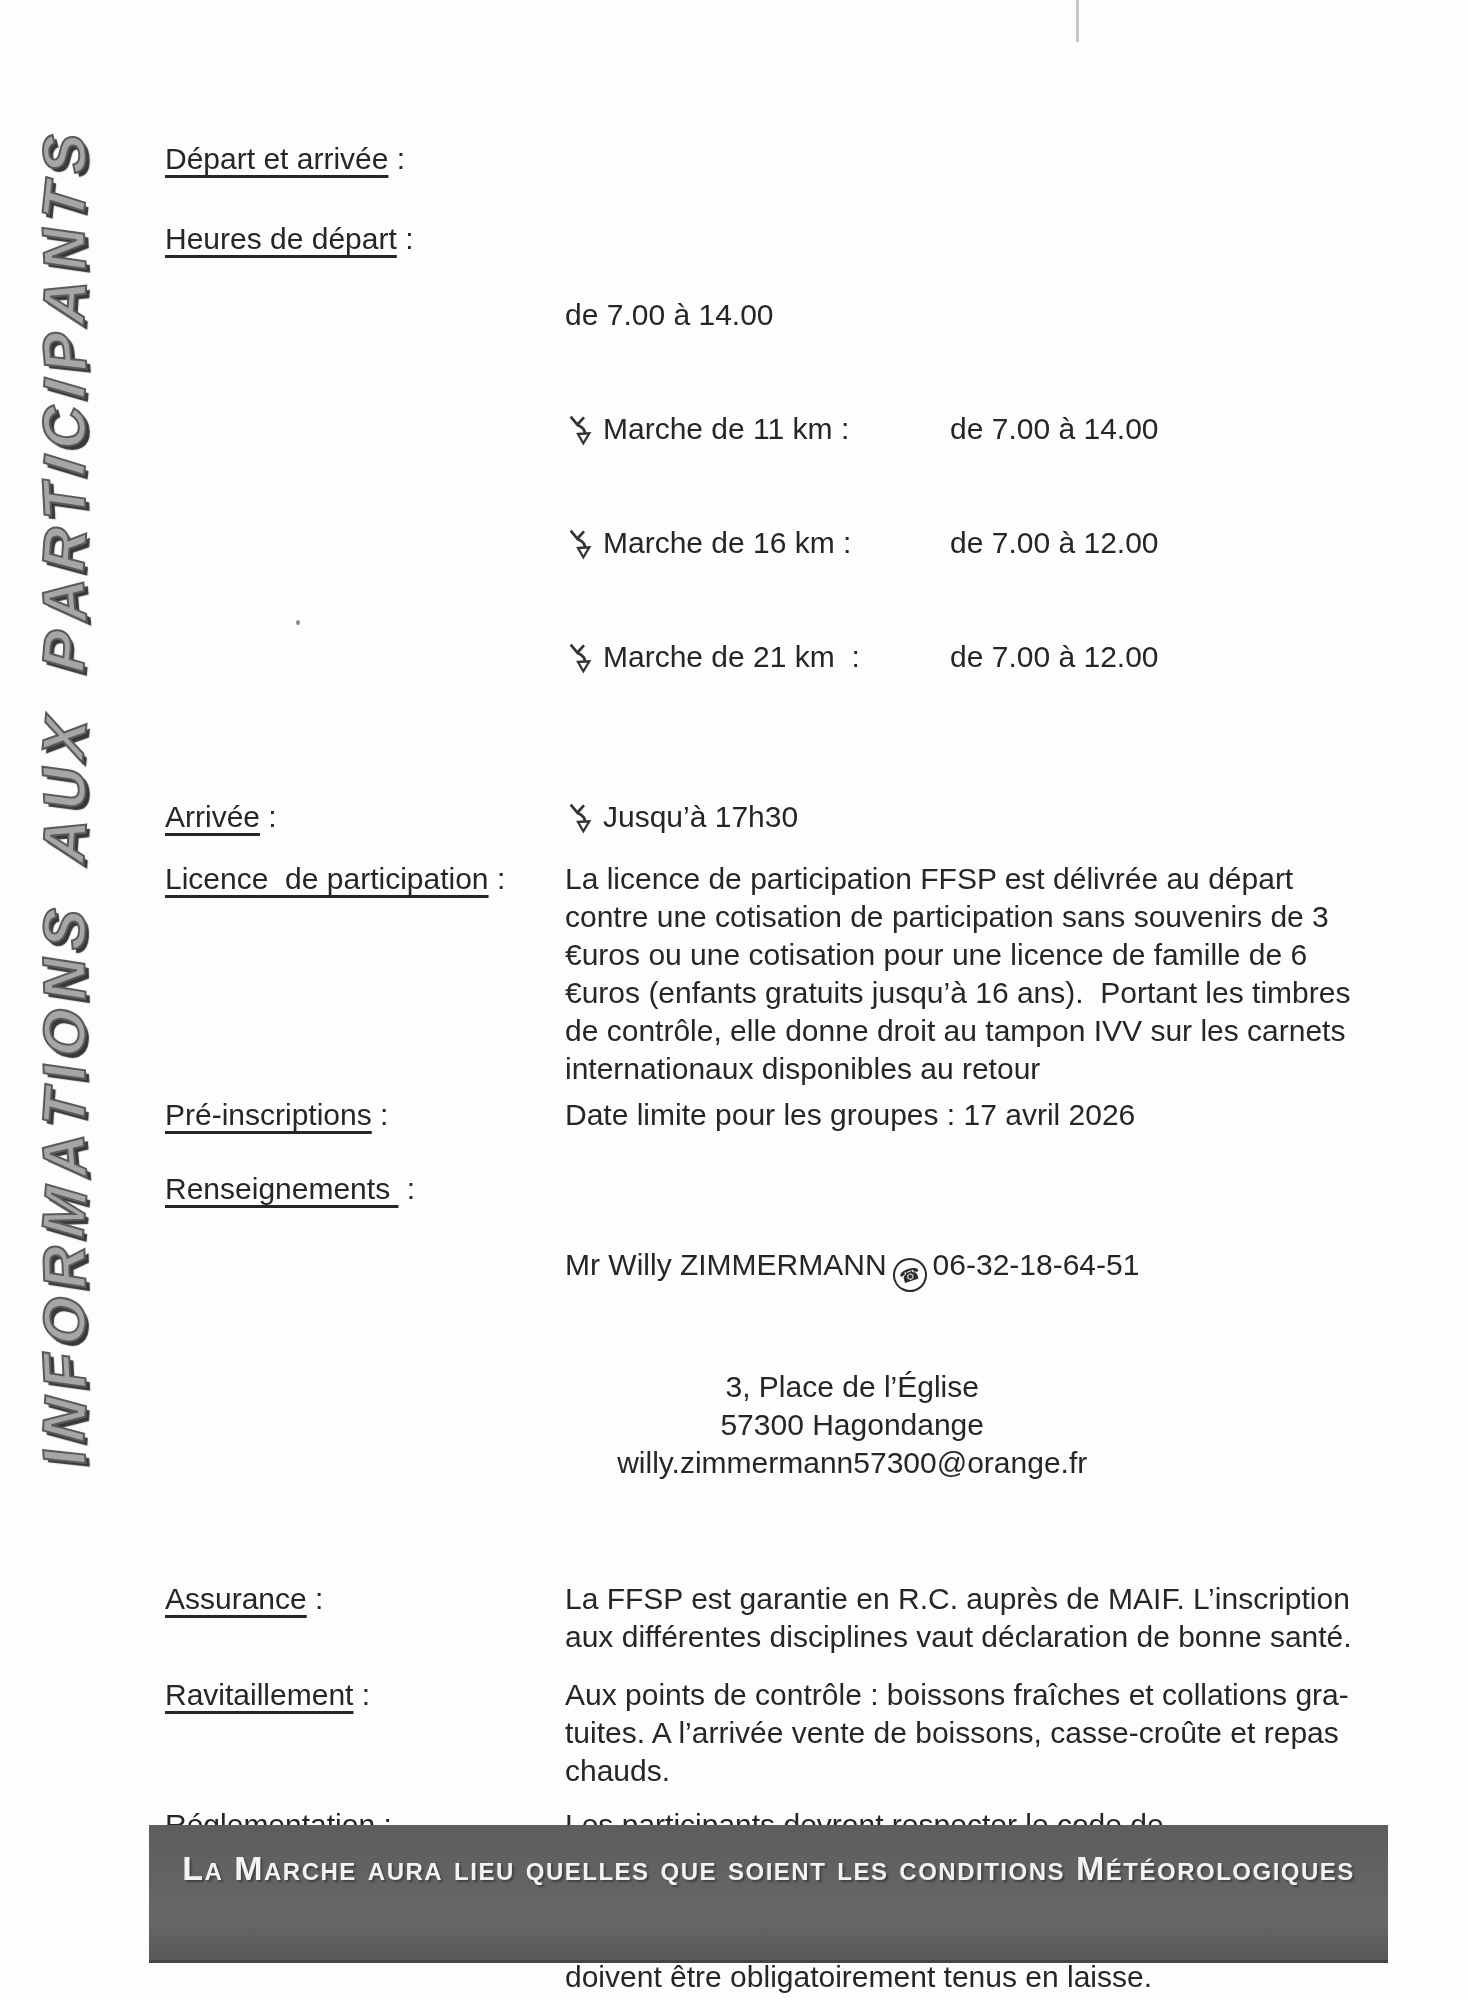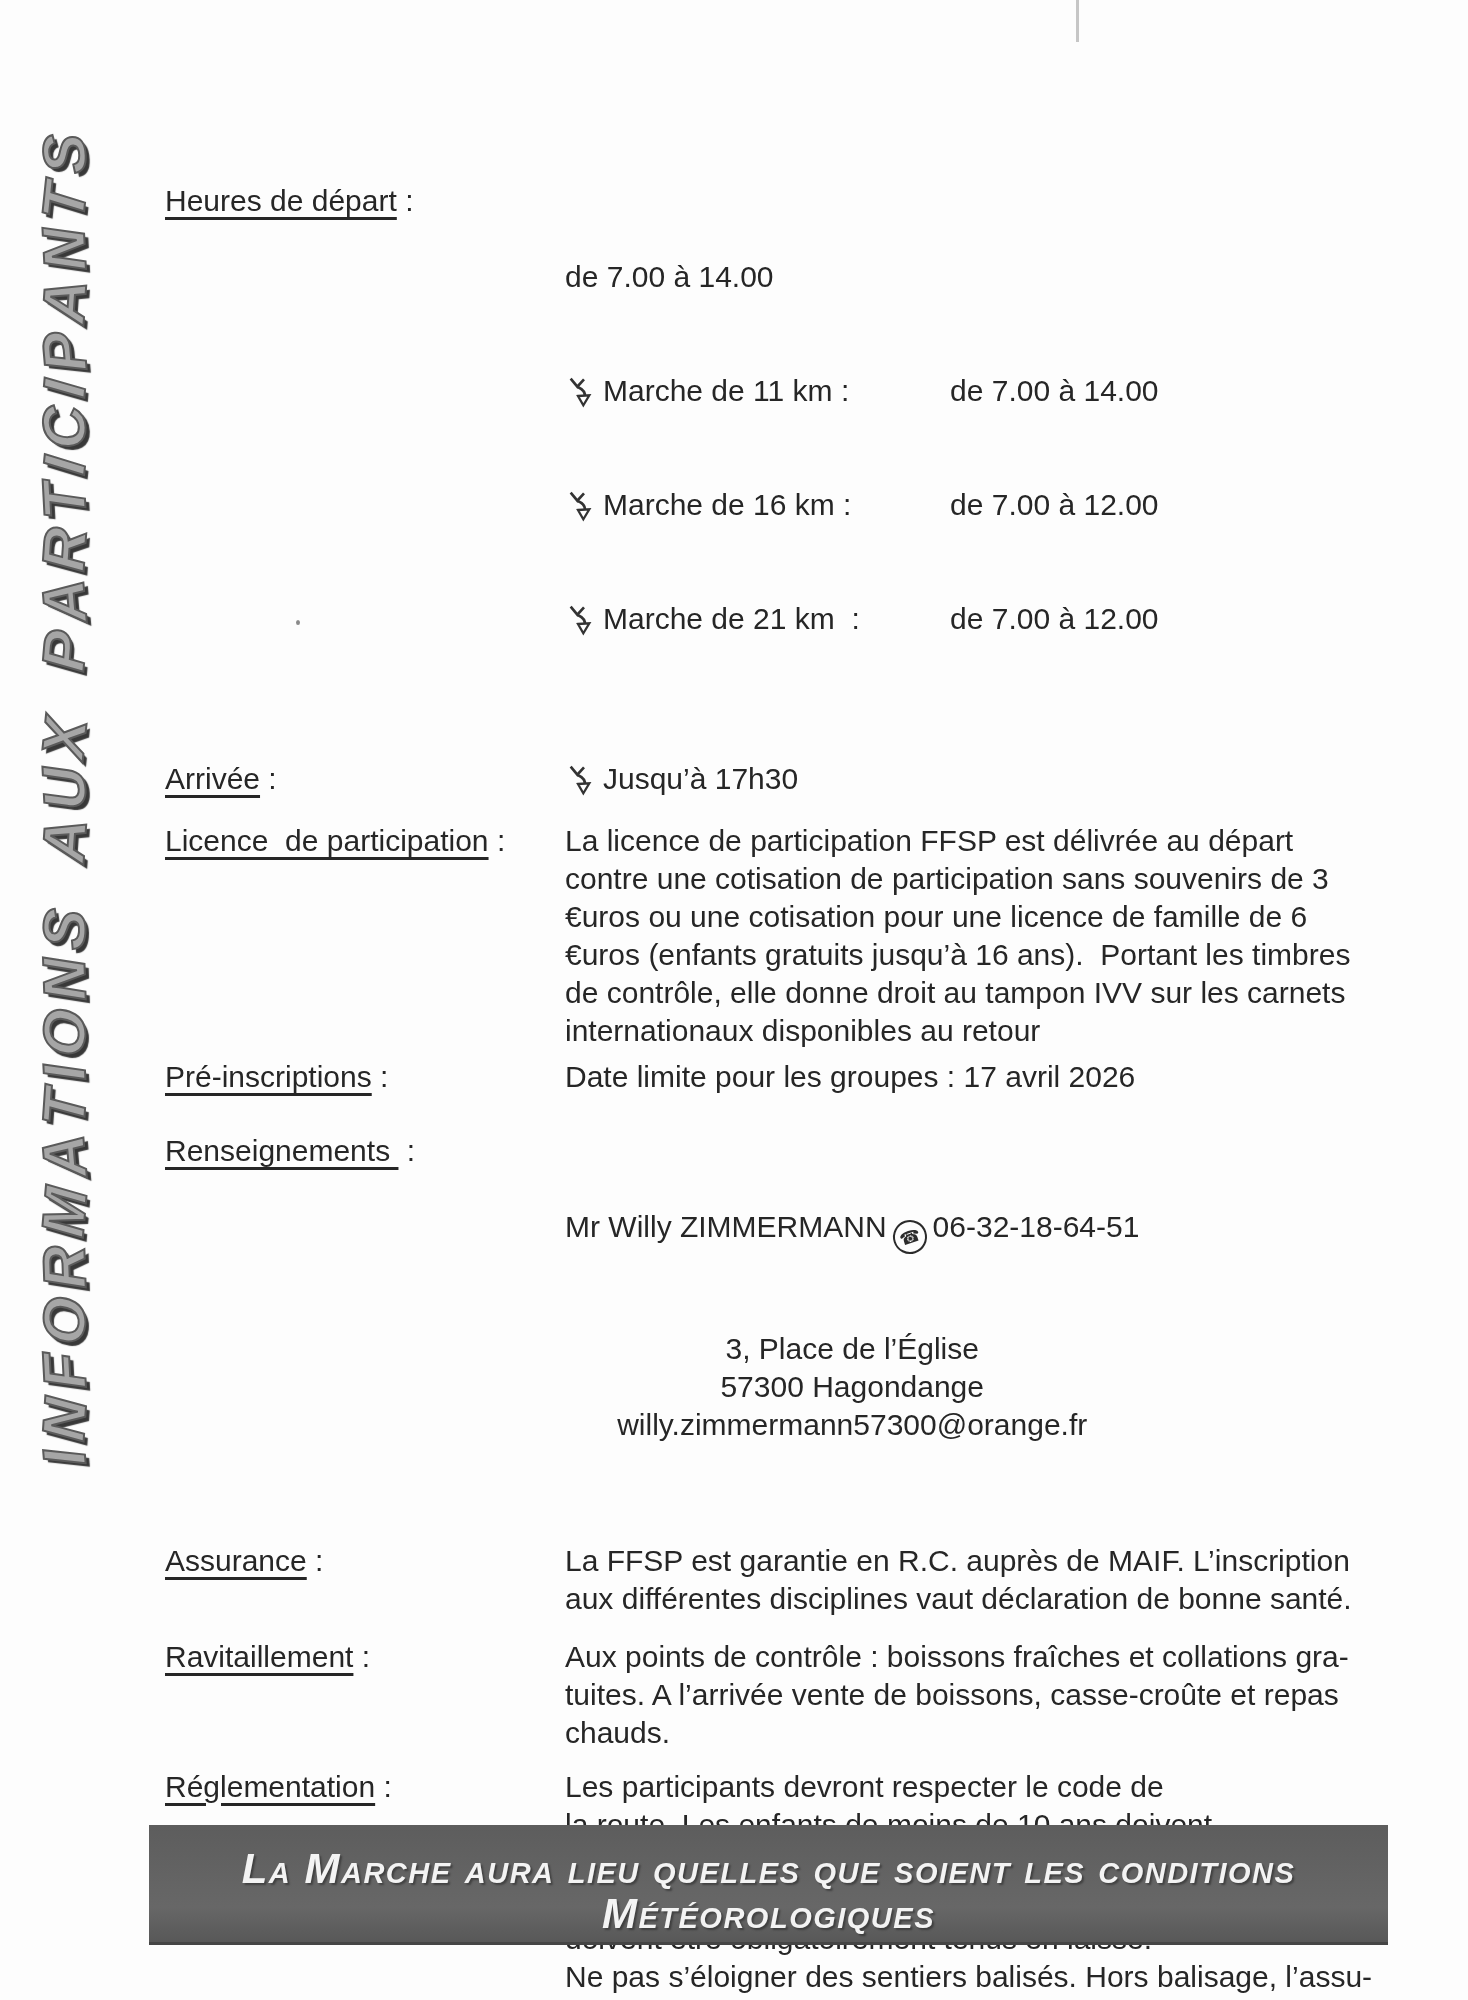--- a/index.html
+++ b/index.html
@@ -45,29 +45,28 @@
   .arrival-line{display:flex;align-items:flex-start;text-align:right;}
   
   .phone-icon{
     display:inline-flex;width:30px;height:30px;border:2.5px solid #2b2b2b;
     border-radius:50%;align-items:center;justify-content:center;
     font-size:17px;line-height:1;vertical-align:-5px;margin:0 6px;
     transform:rotate(-18deg);color:#2b2b2b;
   }
   
   .banner{
-    position:absolute;left:149px;top:1825px;width:1239px;height:120px;
+    position:absolute;left:149px;top:1825px;width:1239px;height:138px;
     box-sizing:border-box;
     background:linear-gradient(180deg,#5d5d5d 0%,#676767 70%,#585858 100%);
     border-bottom:3px solid #454545;
     text-align:center;padding-top:21px;
-    font-variant:small-caps;font-weight:bold;font-size:42px;line-height:45px;
+    font-variant:small-caps;font-weight:bold;font-size:34px;line-height:45px;
     color:#f3f3f3;letter-spacing:1.5px;
     text-shadow:2px 2px 2px rgba(0,0,0,0.35);
-    font-style:italic;
   }
   
   .scan-mark-top{
     position:absolute;left:1076px;top:0;width:3px;height:42px;
     background:#c6c6c6;
   }
   .scan-speck{
     position:absolute;left:296px;top:620px;width:4px;height:5px;
     background:#8a8a8a;border-radius:50%;
   }
@@ -106,20 +105,21 @@
     <span class="vletter" style="transform: rotate(6deg);">T</span>
     <span class="vletter" style="transform: rotate(-2deg);">S</span>
   </div>
 
 <div class="scan-mark-top"></div>
 <div class="scan-speck"></div>
 
 <div class="content">
 
   <div class="row mb42">
+    <div class="label-cell"><span class="label-u">Départ et arrivée</span><span> :</span></div>
   </div>
 
   <div class="row mb46">
     <div class="label-cell"><span class="label-u">Heures de départ</span><span> :</span></div>
     <div class="value-cell">
       <div class="sched-line">
         <span>de 7.00 à 14.00</span>
       </div>
       <div class="sched-line">
         <span class="sched-name"><svg class="bullet-icon" width="28" height="32" viewBox="0 0 20 24">

